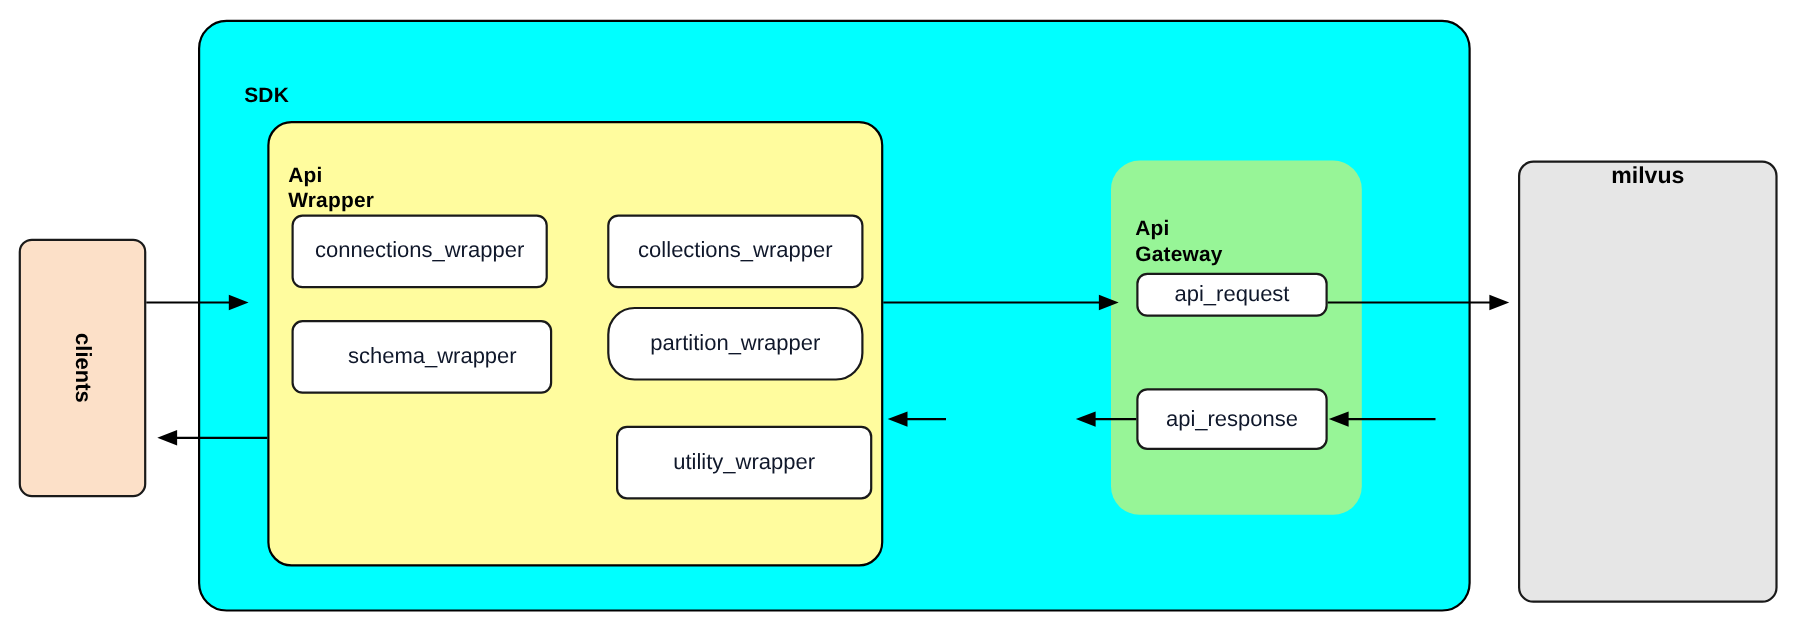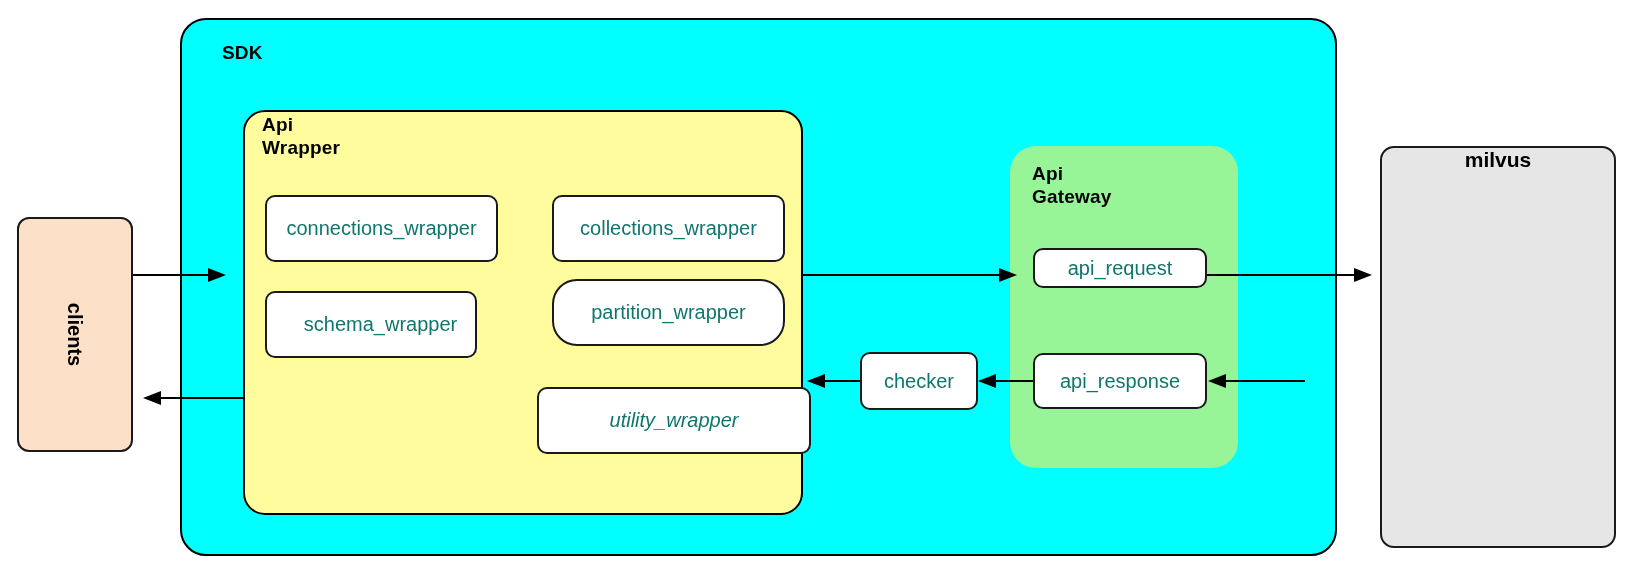--- a/index.html
+++ b/index.html
@@ -47,31 +47,32 @@
 
   
   .container-label {
     position: absolute;
     font-weight: bold;
     font-size: 19px;
     color: #000000;
     line-height: 1.2;
     white-space: pre-line;
     letter-spacing: 0.2px;
+    margin-top: 35px;
   }
 
   
   .node {
     background: #FFFFFF;
     border: 2px solid #1a1a1a;
     border-radius: 10px;
     align-items: center;
     justify-content: center;
     font-size: 20px;
-    color: #0f766e;
+    color: #0f172a;
   }
   .node-label {
     display: block;
     text-align: center;
     padding: 0 6px;
   }
 
   
   .node-clients {
     background: #FCE0C8;
@@ -129,37 +130,34 @@
   <div class="box container-sdk" style="left:180px; top:18px; width:1157px; height:538px;"></div>
   <div class="container-label" style="left:222px; top:42px;">SDK</div>
 
   <div class="box container-wrapper" style="left:243px; top:110px; width:560px; height:405px;"></div>
   <div class="container-label" style="left:262px; top:114px;">Api
 Wrapper</div>
 
   <div class="box node" style="left:265px; top:195px; width:233px; height:67px;">
     <span class="node-label">connections_wrapper</span>
   </div>
-  <div class="box node" style="left:265px; top:291px; width:212px; height:67px;padding-left:19px;">
+  <div class="box node" style="left:265px; top:291px; width:237px; height:67px;padding-left:19px;">
     <span class="node-label">schema_wrapper</span>
   </div>
 
   <div class="box node" style="left:552px; top:195px; width:233px; height:67px;align-items:center;">
     <span class="node-label">collections_wrapper</span>
   </div>
   <div class="box node" style="left:552px; top:279px; width:233px; height:67px;border-radius:25px;">
     <span class="node-label">partition_wrapper</span>
   </div>
-  <div class="box node" style="left:537px; top:387px; width:274px; height:67px;font-style:italic;">
+  <div class="box node" style="left:560px; top:387px; width:233px; height:67px;">
     <span class="node-label">utility_wrapper</span>
   </div>
 
-  <div class="box node" style="left:860px; top:352px; width:118px; height:58px;">
-    <span class="node-label">checker</span>
-  </div>
 
   <div class="box container-gateway" style="left:1010px; top:146px; width:228px; height:322px;"></div>
   <div class="container-label" style="left:1032px; top:163px;">Api
 Gateway</div>
 
   <div class="box node" style="left:1033px; top:248px; width:174px; height:40px;">
     <span class="node-label">api_request</span>
   </div>
   <div class="box node" style="left:1033px; top:353px; width:174px; height:56px;">
     <span class="node-label">api_response</span>

